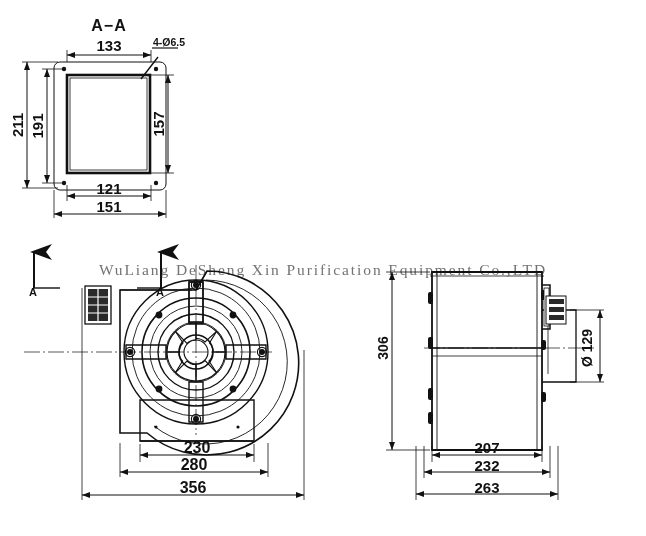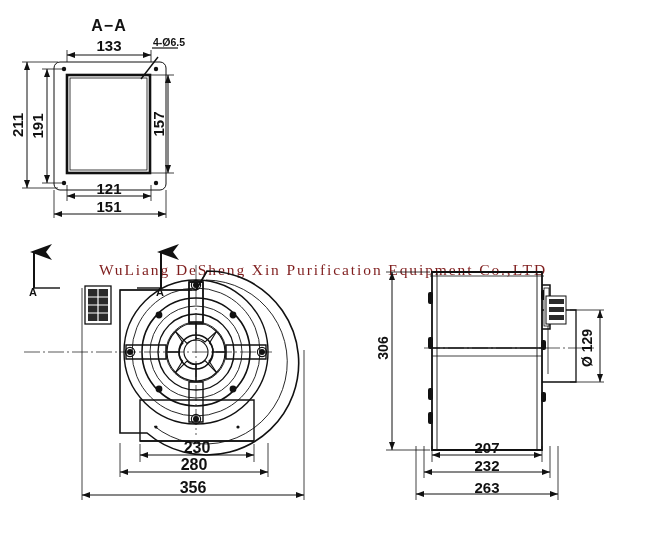--- a/index.html
+++ b/index.html
@@ -2,21 +2,21 @@
 <html><head>
 <meta charset="utf-8">
 <style>
   html,body{margin:0;padding:0;background:#ffffff;}
   body{width:646px;height:536px;overflow:hidden;
        font-family:"Liberation Sans",sans-serif;color:#111;}
   #stage{position:relative;width:646px;height:536px;background:#fff;}
   svg{display:block;}
   .wm{position:absolute;left:0;top:261px;width:646px;
       font-family:"Liberation Serif",serif;font-size:15.5px;
-      letter-spacing:1.9px;color:#7f1d1d;white-space:nowrap;
+      letter-spacing:1.9px;color:#737373;white-space:nowrap;
       text-align:center;pointer-events:none;z-index:1;}
   #draw{position:absolute;left:0;top:0;z-index:2;}
 </style>
 </head>
 <body>
 
 <div id="stage">
 
   <div class="wm">WuLiang DeSheng Xin Purification Equipment Co.,LTD</div>
 

